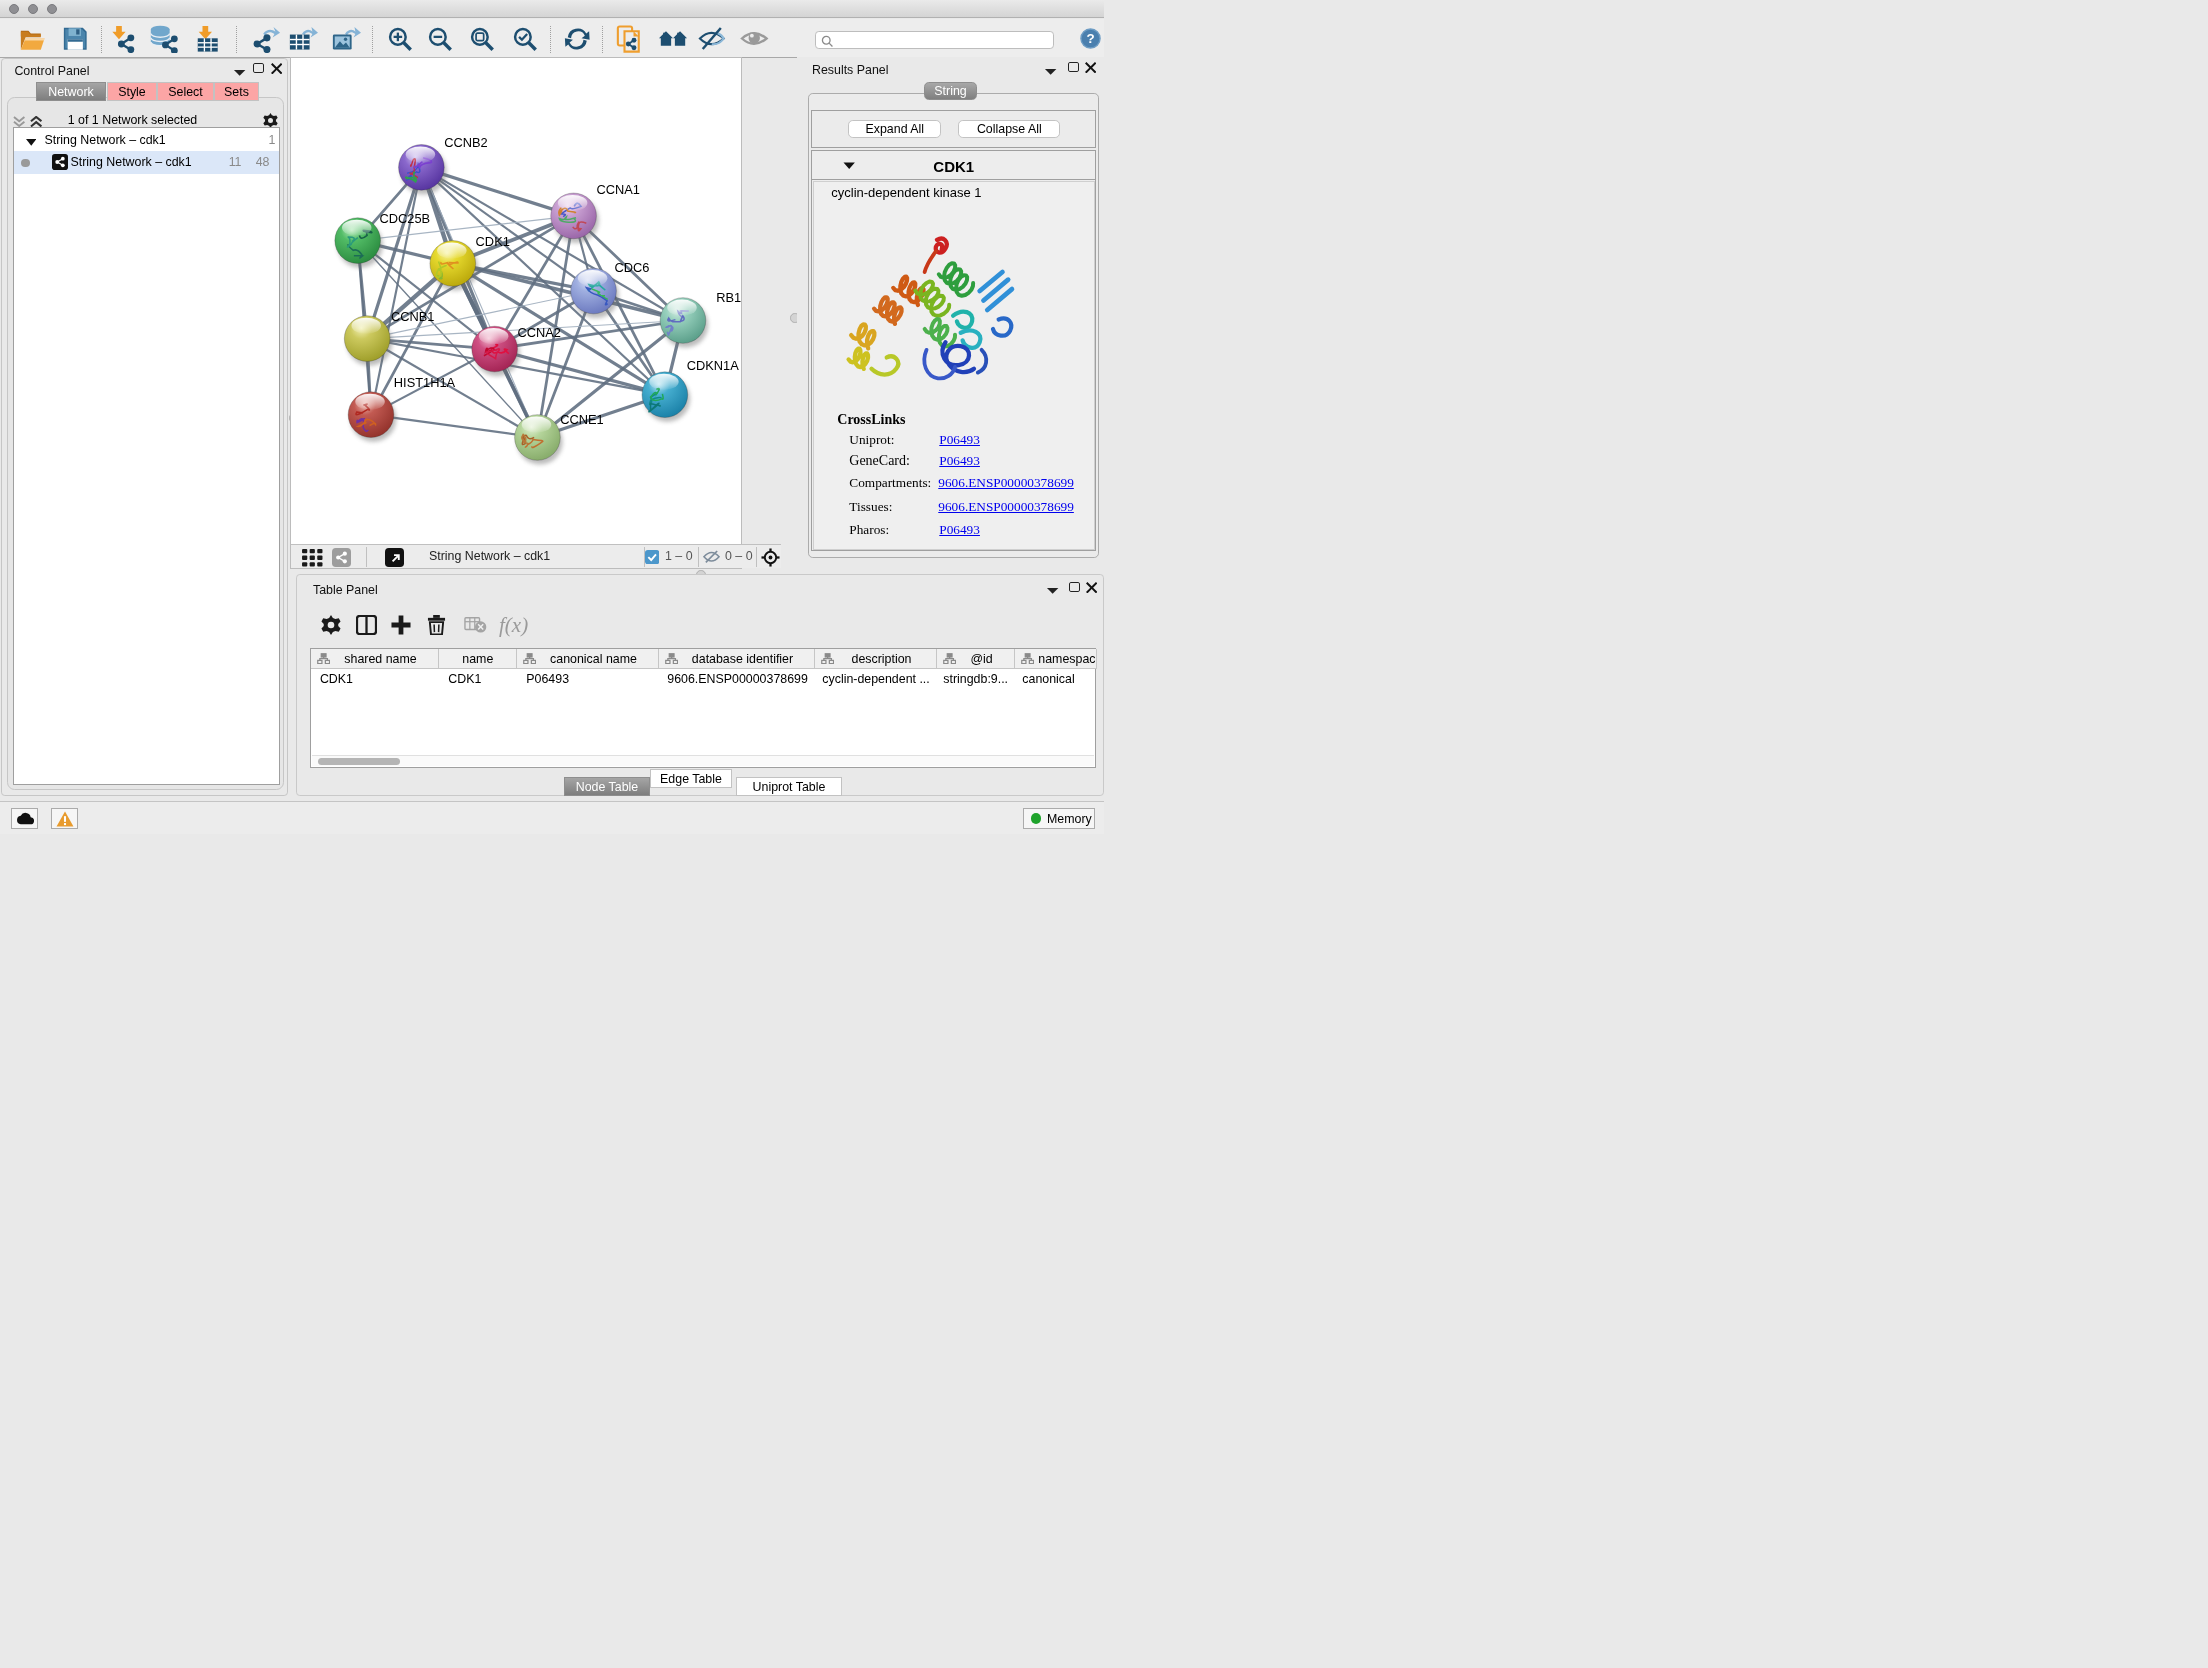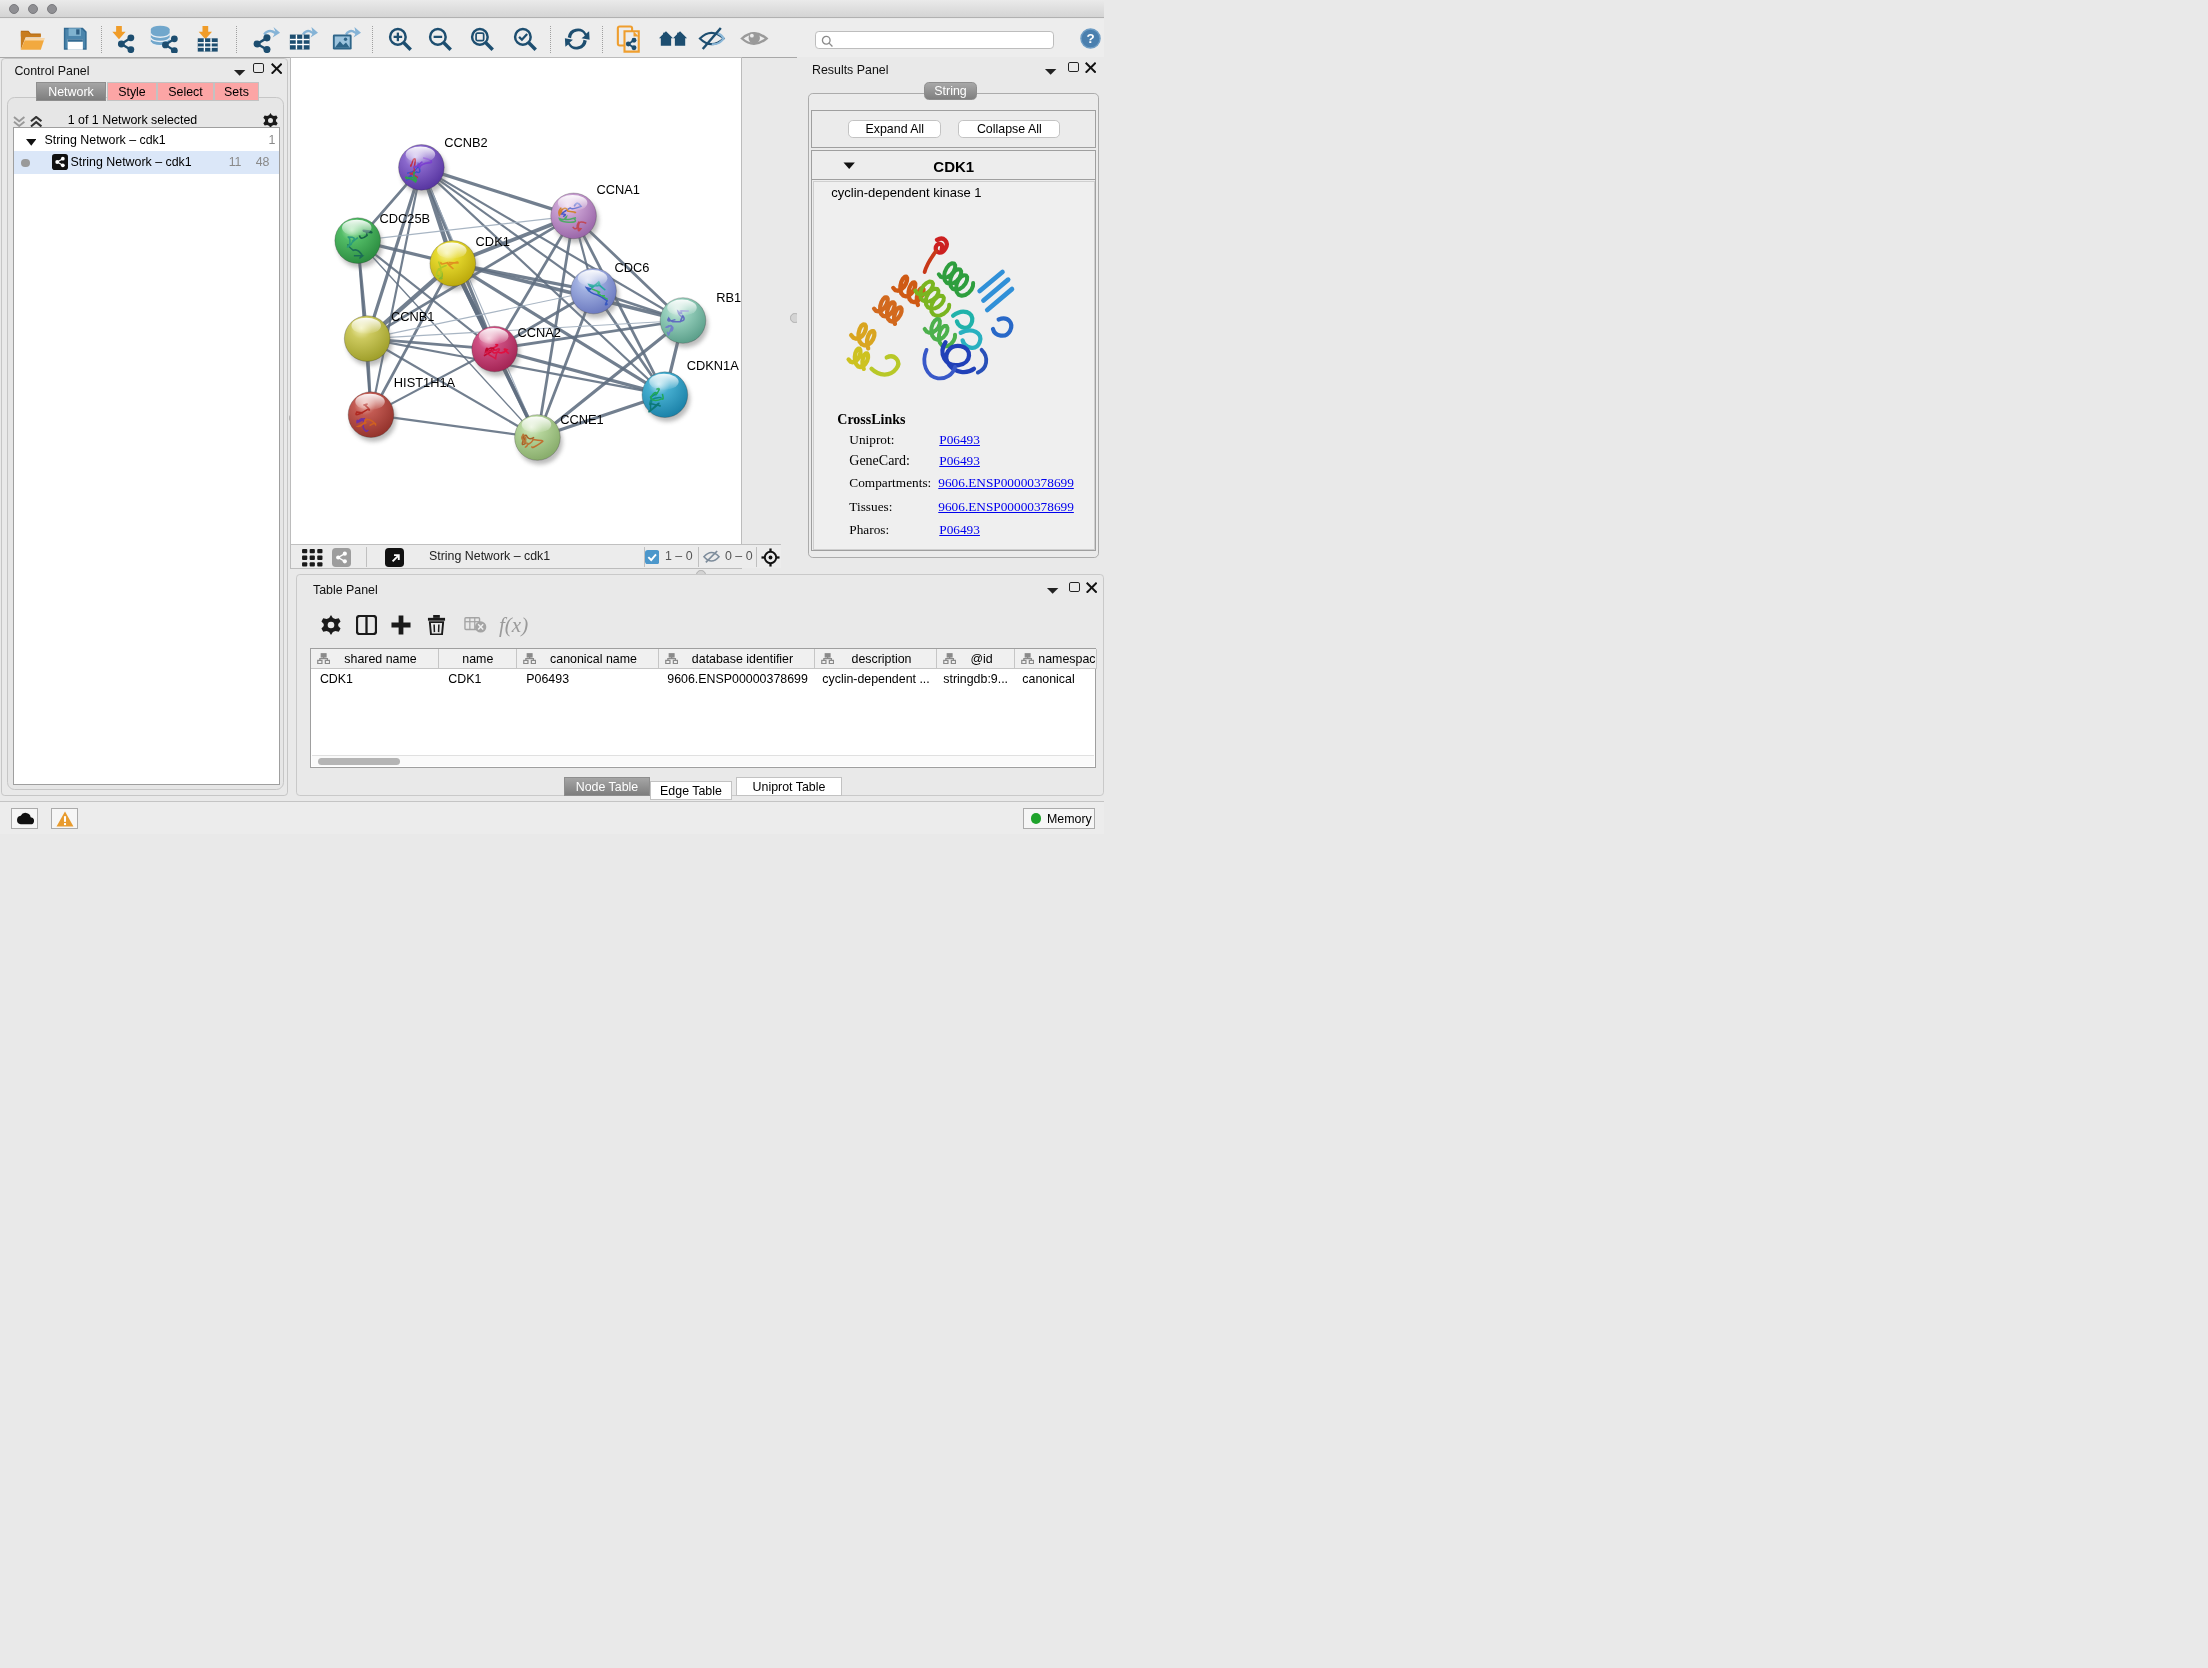--- a/index.html
+++ b/index.html
@@ -759,21 +759,21 @@
           <div class="td" style="left:356px;">9606.ENSP00000378699</div>
           <div class="td" style="left:511px;">cyclin-dependent ...</div>
           <div class="td" style="left:632px;">stringdb:9...</div>
           <div class="td" style="left:711px;">canonical</div>
         </div>
       <div id="hsb">
           <div id="hsbthumb"></div>
         </div>
     </div>
     <div class="btab tabsel" style="left:267px;top:202px;width:86px;">Node Table</div>
-    <div class="btab" style="left:353px;top:206px;width:82px;">Edge Table</div>
+    <div class="btab" style="left:353px;top:194px;width:82px;">Edge Table</div>
     <div class="btab" style="left:439px;top:202px;width:106px;">Uniprot Table</div>
   </div>
 
   <div class="abs" id="statusbar">
     <div class="sbtn" style="left:11.4px;width:27px;">
       <svg style="position:absolute;left:3.8px;top:3.8px;" width="18" height="12.4" viewBox="0 0 19 13">
           <path d="M5 13 A4.6 4.6 0 0 1 5 3.9 A5.6 5.6 0 0 1 15.5 5.4 A3.8 3.8 0 0 1 15 13 Z" fill="#111"></path>
         </svg>
     </div>
     <div class="sbtn" style="left:51px;width:27px;">

